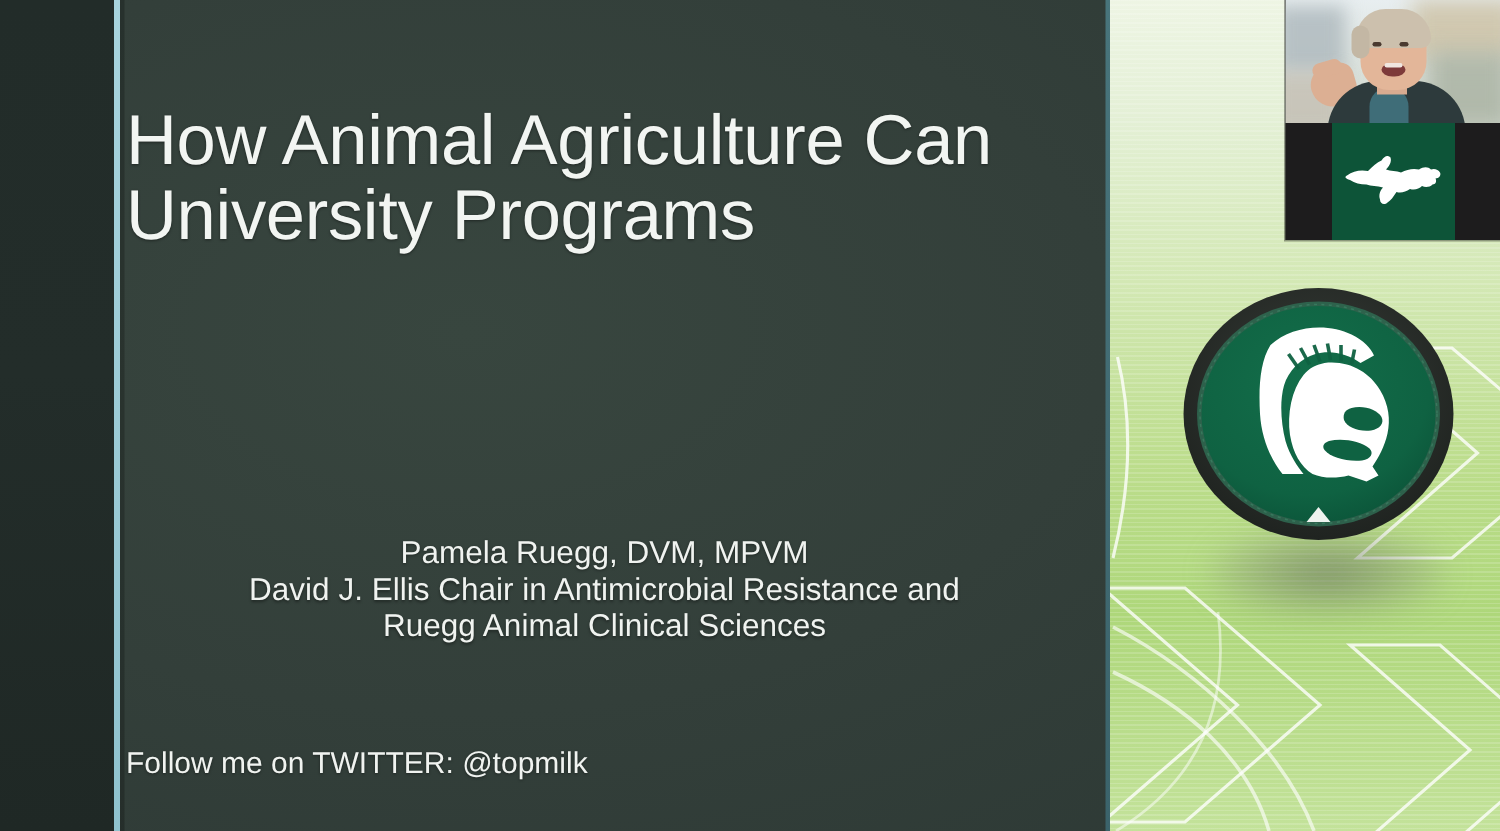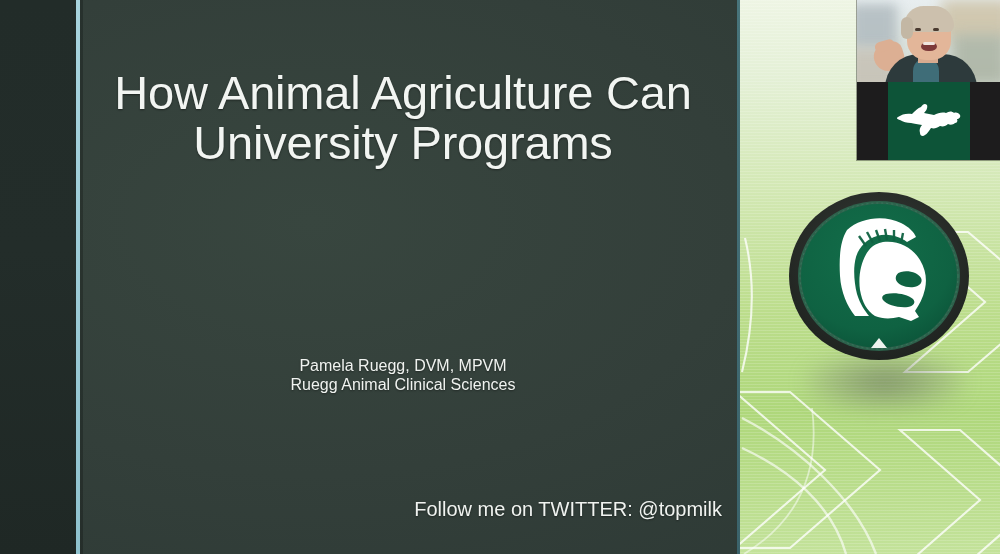--- a/index.html
+++ b/index.html
@@ -74,43 +74,43 @@
   }
   .slide-right-edge {
     position:absolute; right:0; top:0; width:3px; height:100%;
     background:linear-gradient(to bottom,#4c7e87,#44737d 50%,#3d6a74 100%);
     opacity:.85;
   }
 
   .title {
     position:absolute;
     left:84px; right:18px; top:68px;
-    text-align:center;
+    text-align:left;
     color:#f2f5f2;
     font-size:47px;
     line-height:1.06;
     font-weight:400;
     letter-spacing:-0.2px;
     text-shadow:0 1px 2px rgba(0,0,0,.45);
   }
 
   .byline {
     position:absolute;
     left:84px; right:18px; top:357px;
     text-align:center;
     color:#f0f3f0;
-    font-size:16px;
+    font-size:21px;
     line-height:1.17;
     text-shadow:0 1px 2px rgba(0,0,0,.4);
   }
   .byline div { white-space:nowrap; }
   .social {
     position:absolute;
     left:84px; right:18px; top:498px;
-    text-align:right;
+    text-align:left;
     color:#f0f3f0;
     font-size:20px;
     text-shadow:0 1px 2px rgba(0,0,0,.4);
   }
 
   
   .webcam {
     position:absolute; left:857px; top:0;
     width:143px; height:160px;
     overflow:hidden;
@@ -302,20 +302,21 @@
     <div class="slide-accent-shadow"></div>
     <div class="slide-right-edge"></div>
 
     <div class="title">
       <div>How Animal Agriculture Can</div>
       <div>University Programs</div>
     </div>
 
     <div class="byline">
       <div>Pamela Ruegg, DVM, MPVM</div>
+      <div>David J. Ellis Chair in Antimicrobial Resistance and</div>
       <div>Ruegg Animal Clinical Sciences</div>
     </div>
 
     <div class="social">Follow me on TWITTER:  @topmilk</div>
   </div>
 
   <div class="webcam">
     <div class="cam-room">
       <div class="r1"></div>
         <div class="r2"></div>

